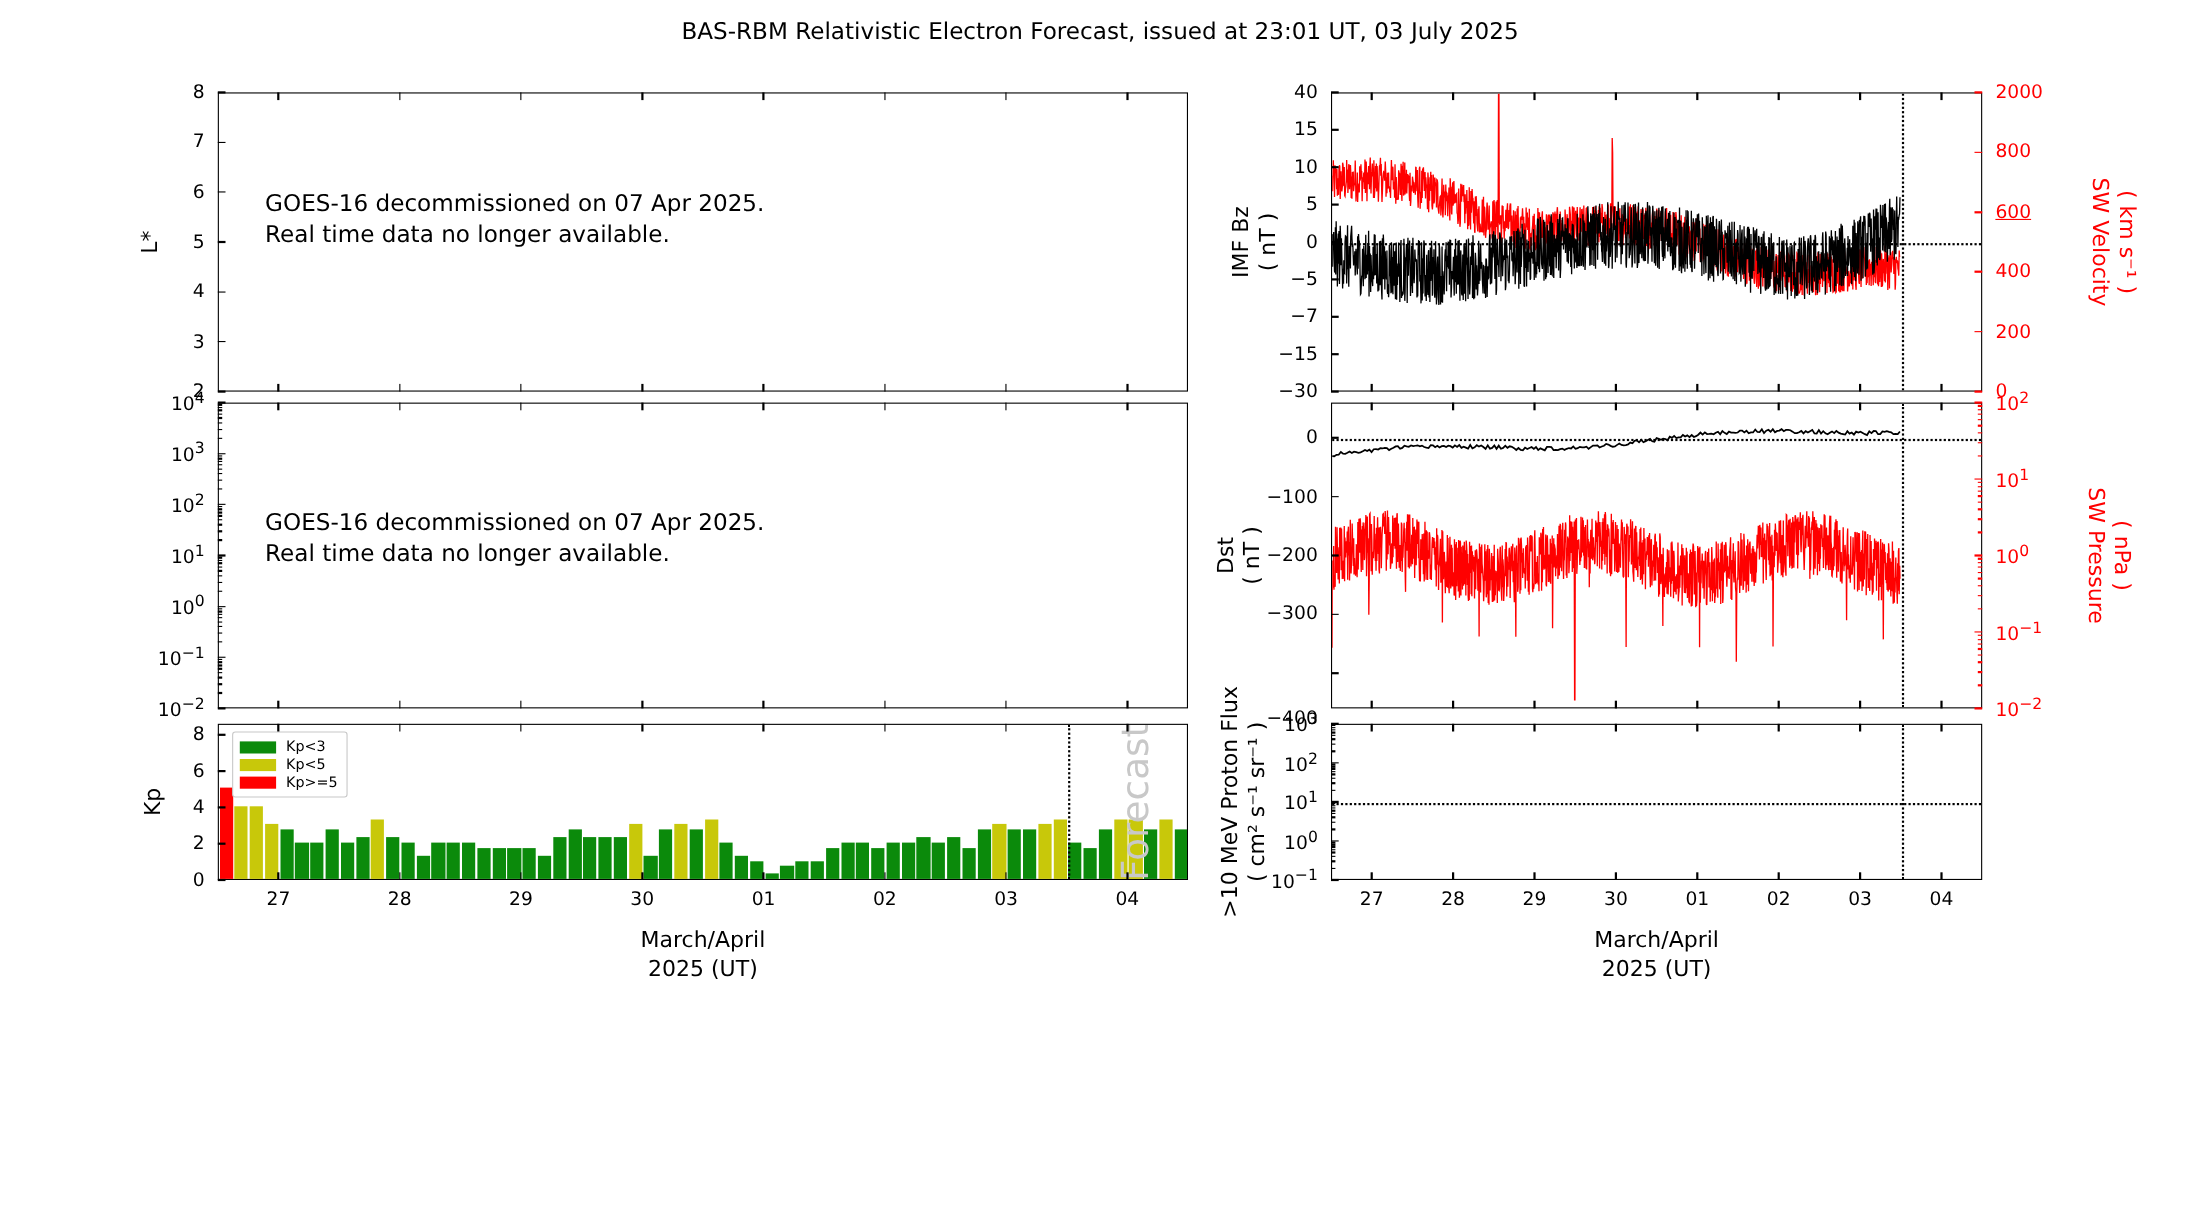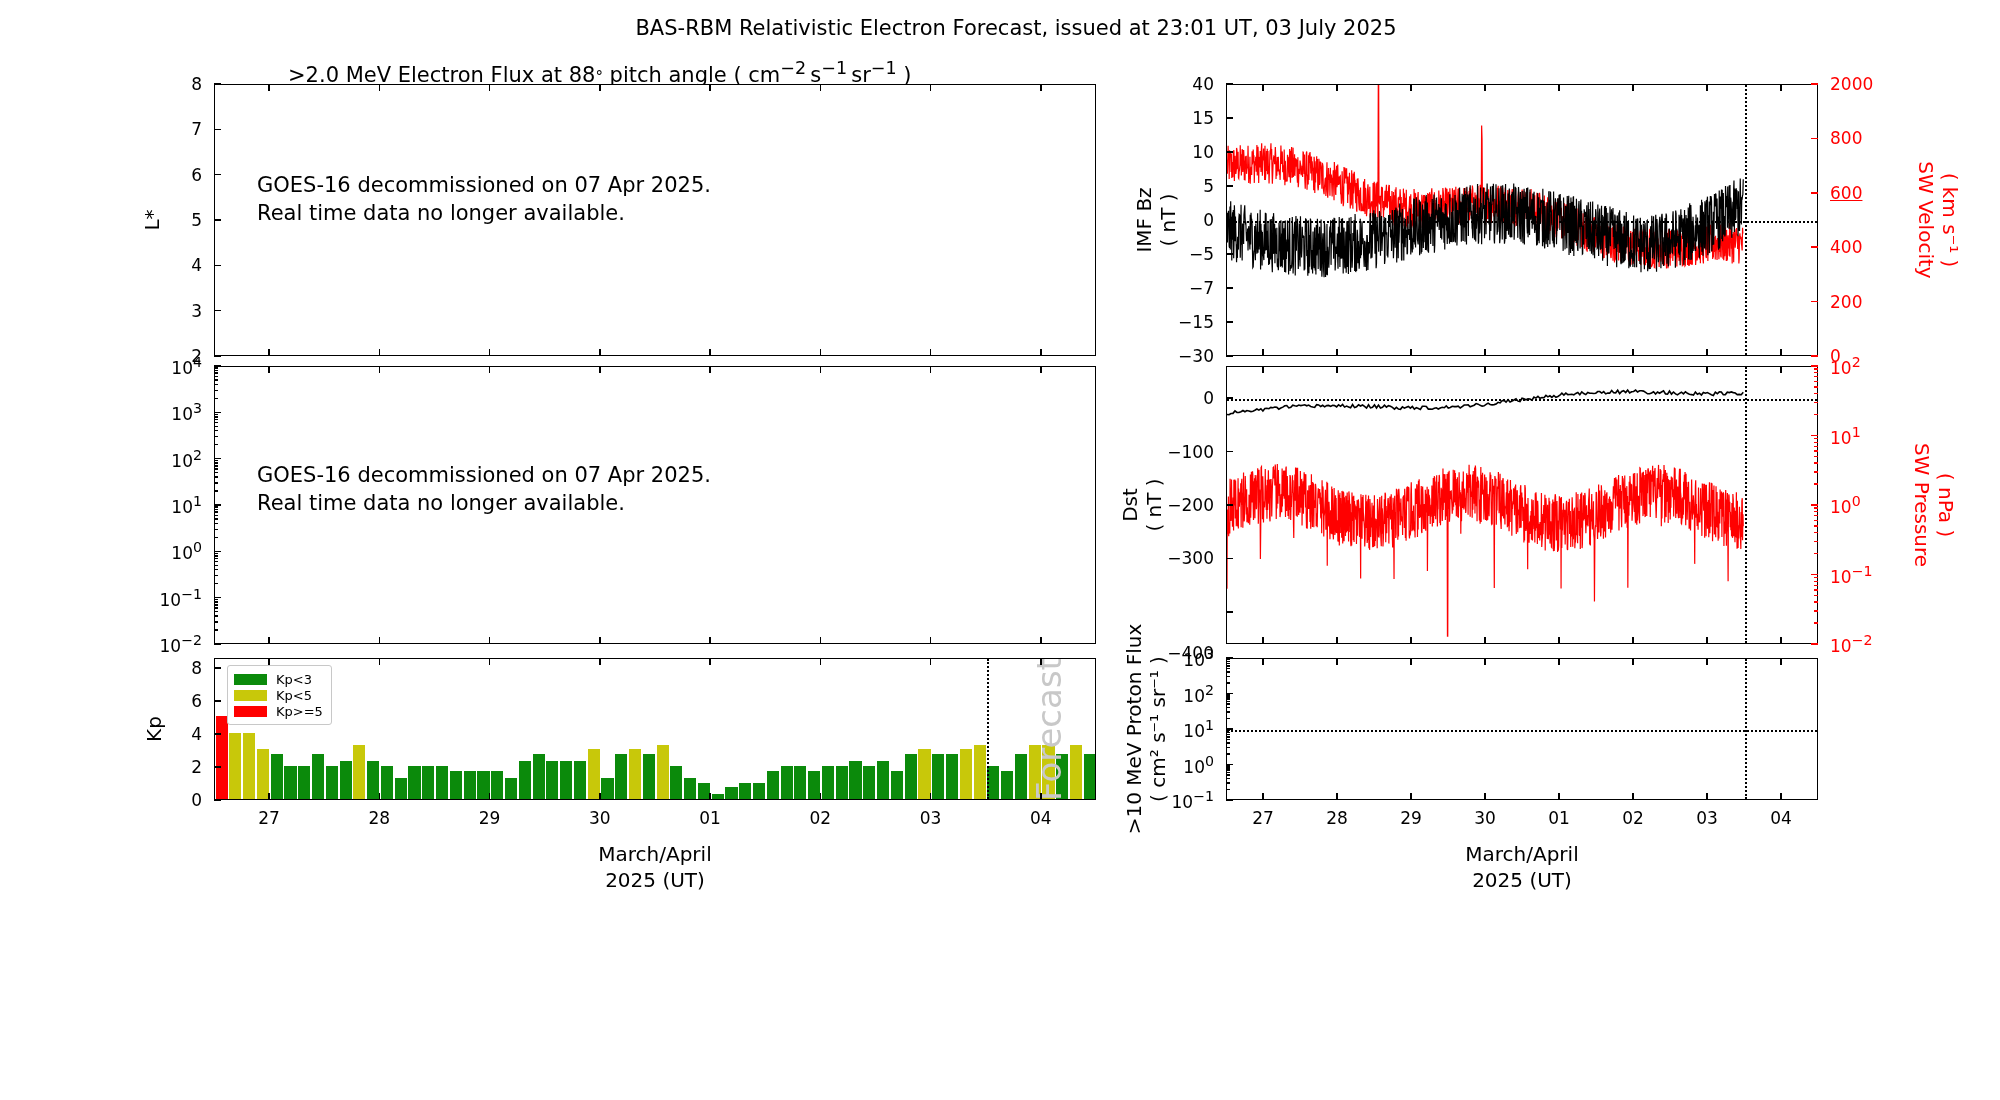--- a/index.html
+++ b/index.html
@@ -1,20 +1,20 @@
 <!DOCTYPE html>
 <html><head>
 <meta charset="utf-8">
 <title>BAS-RBM Relativistic Electron Forecast</title>
 <style>
   html,body{margin:0;padding:0;background:#fff;}
   body{width:2000px;height:1100px;position:relative;
        font-family:"DejaVu Sans","Liberation Sans",sans-serif;color:#000;
        overflow:hidden;}
-  .fig{position:absolute;left:16px;top:0;width:1604px;height:1100px;}
+  .fig{position:absolute;left:0;top:0;width:1604px;height:1100px;}
 
   
   .suptitle{position:absolute;left:0;top:16px;width:2000px;text-align:center;
             font-size:21px;}
   .subtitle{position:absolute;left:272px;top:58px;font-size:21px;white-space:nowrap;}
 
   
   .axes{position:absolute;box-sizing:border-box;border:1.6px solid #000;
         background:#fff;overflow:hidden;}
 
@@ -53,21 +53,20 @@
   .bar{position:absolute;bottom:0;}
   .series{position:absolute;left:0;top:0;width:100%;height:100%;}
 </style>
 </head>
 <body>
 
 <div class="fig">
 
   <div class="suptitle">BAS-RBM Relativistic Electron Forecast, issued at 23:01 UT, 03 July 2025</div>
 
-  <div class="subtitle"><span>&gt;2.0 MeV Electron Flux at 88<span style="font-size:15px">°</span> pitch angle ( cm<sup>−2</sup> s<sup>−1</sup> sr<sup>−1</sup> )</span></div>
 
   <div class="axes" id="ax-lstar" style="left:198px;top:84px;width:882px;height:272px;">
     <div class="msg" style="left:42px;top:86px;">GOES-16 decommissioned on 07 Apr 2025.
 Real time data no longer available.</div>
   </div>
 
   <div class="axes" id="ax-flux" style="left:198px;top:366px;width:882px;height:278px;">
     <div class="msg" style="left:42px;top:94px;">GOES-16 decommissioned on 07 Apr 2025.
 Real time data no longer available.</div>
   </div>

